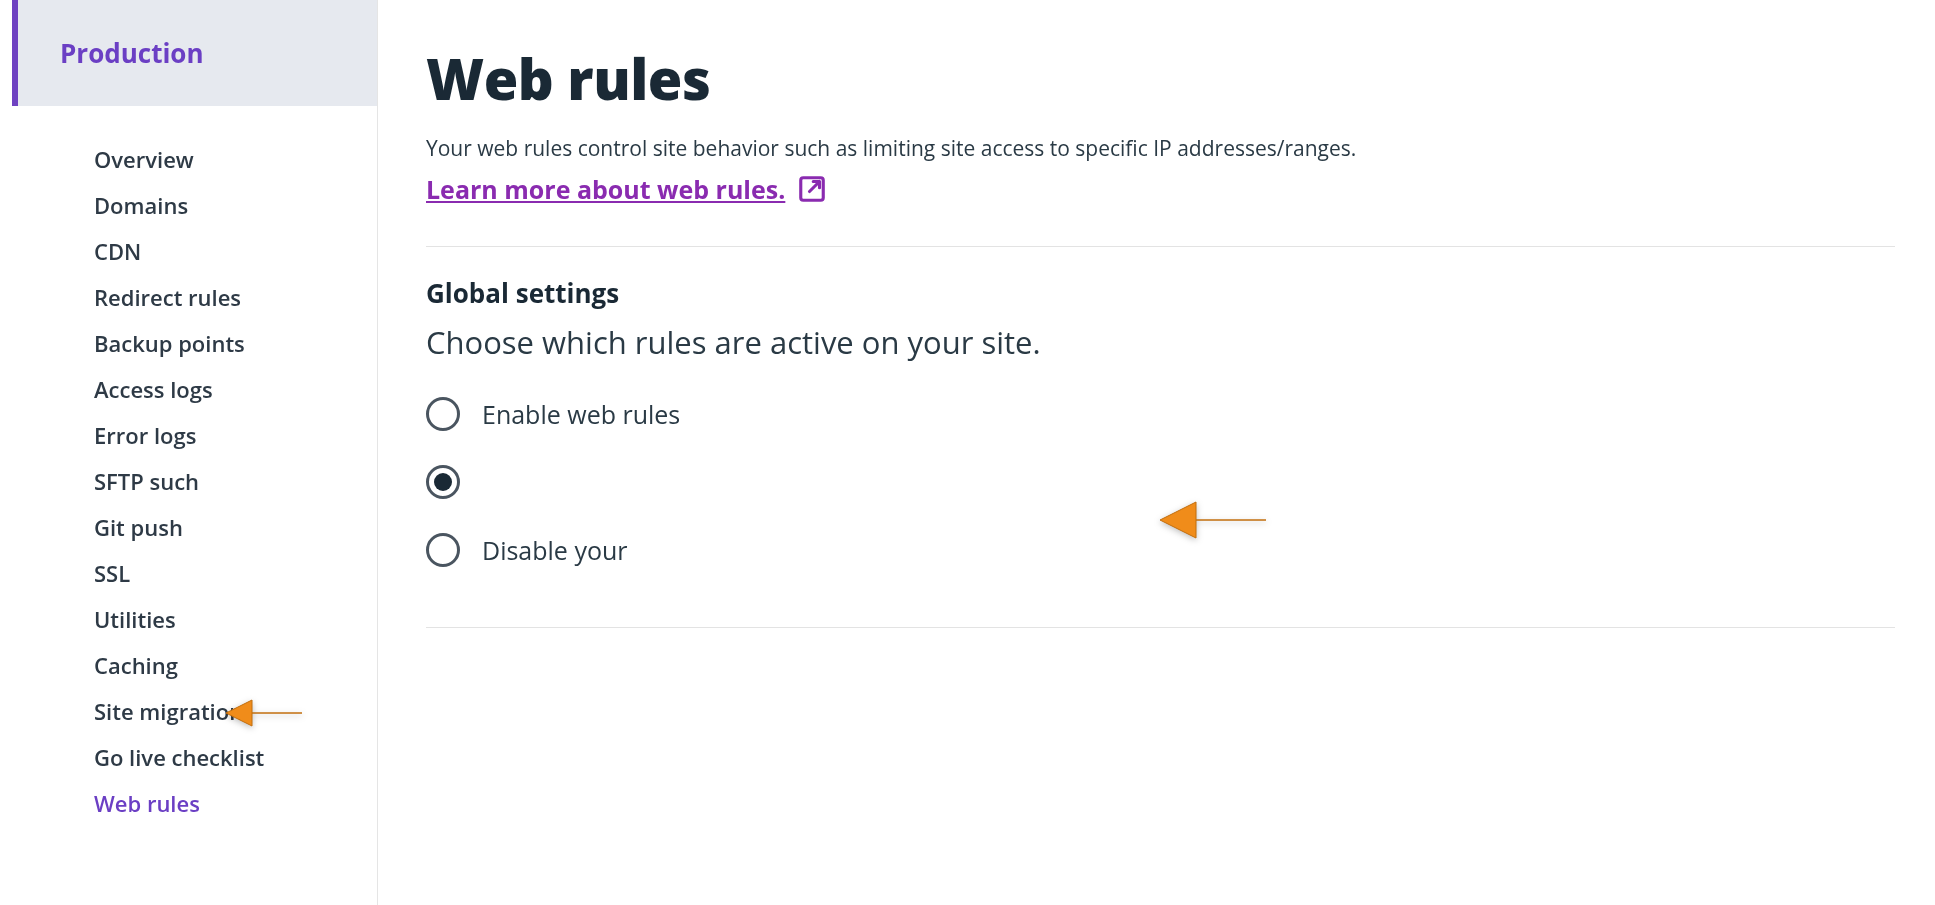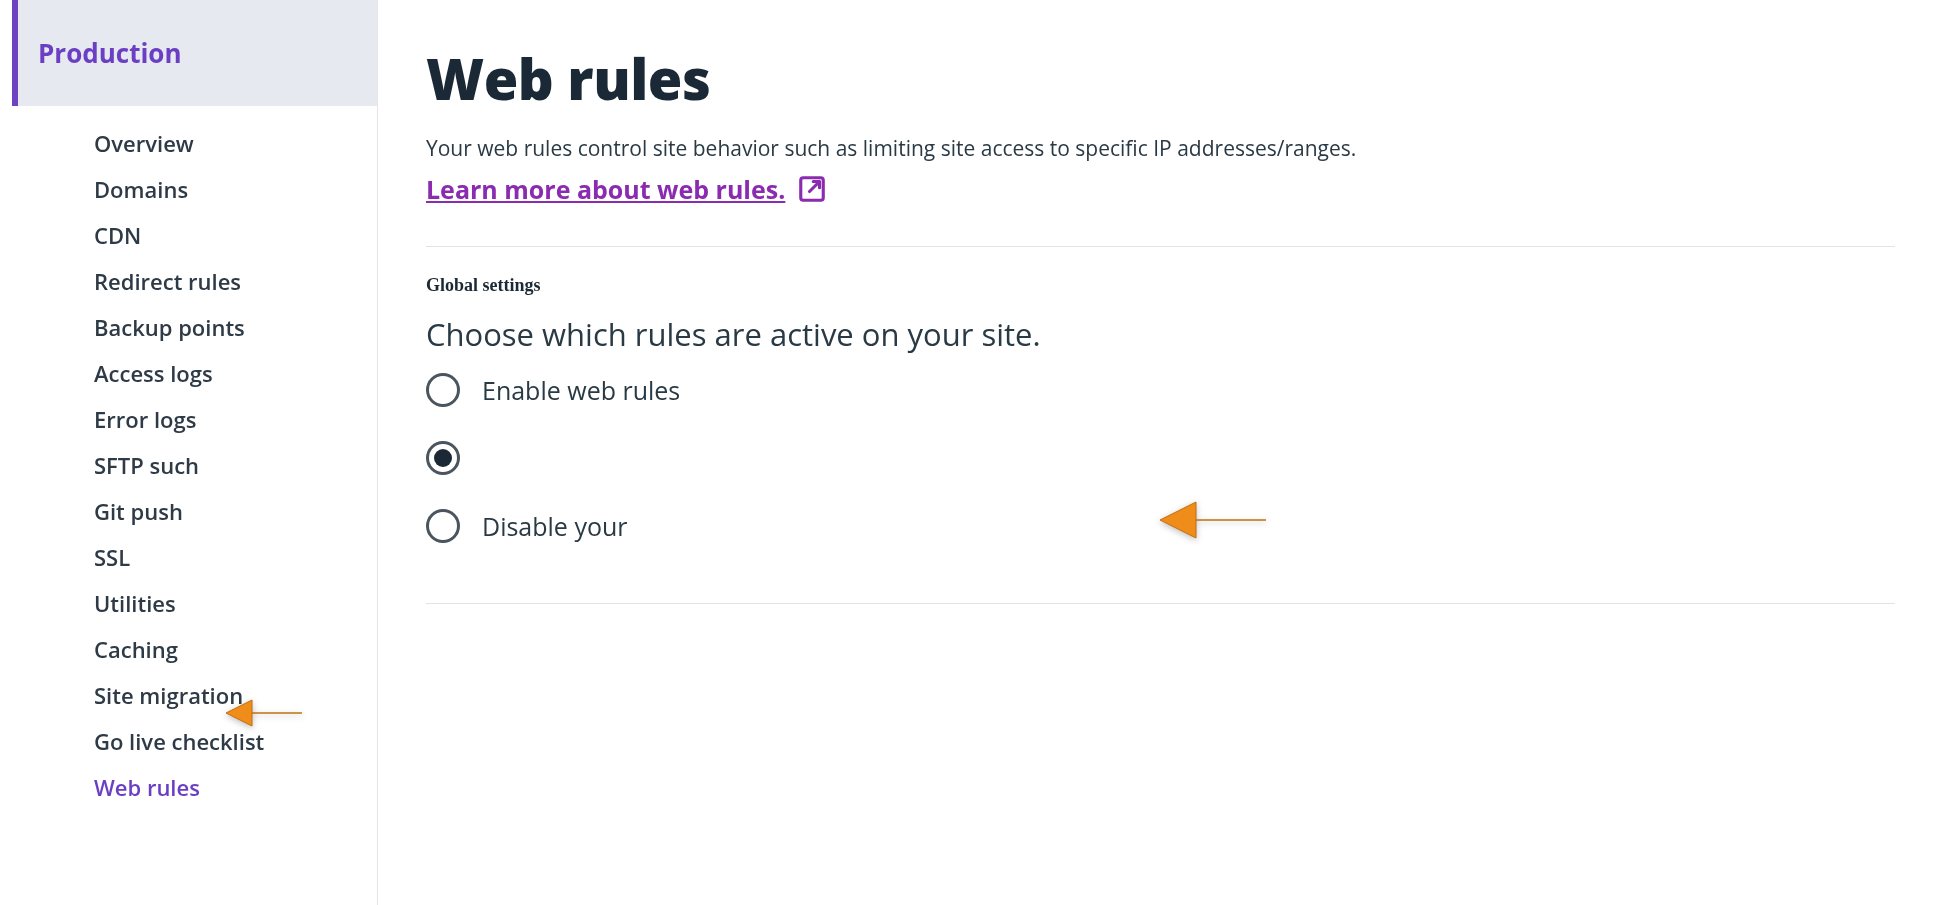--- a/index.html
+++ b/index.html
@@ -34,31 +34,31 @@
     border-right: 1px solid #e5e5e5;
     position: relative;
     background: #fff;
     margin-left: 12px;
   }
   .sidebar-header {
     background: var(--sidebar-bg-top);
     height: 106px;
     display: flex;
     align-items: center;
-    padding-left: 20px;
+    padding-left: 42px;
     border-left: 6px solid var(--purple);
     box-sizing: border-box;
   }
   .sidebar-header-label {
     color: var(--purple-text);
     font-weight: 700;
     font-size: 26px;
   }
   .sidebar-items {
-    padding: 20px 0 0 82px;
+    padding: 36px 0 0 82px;
     display: flex;
     flex-direction: column;
     gap: 12px;
   }
   .sidebar-item {
     font-size: 22px;
     font-weight: 600;
     color: #2e3a46;
     cursor: pointer;
     padding: 2px 0;
@@ -114,34 +114,33 @@
     fill: none;
   }
 
   .divider {
     border: none;
     border-top: 1px solid #e3e3e3;
     margin: 12px 0 28px 0;
   }
 
   .section-title {
-    font-size: 18px;
+    font-size: 26px;
     font-weight: 700;
-    margin: 0 0 17px 0;
+    margin: 0 0 10px 0;
     color: var(--dark-text);
-    font-family: Liberation Serif, serif;
   }
   .section-sub {
     font-size: 31px;
     color: var(--grey-text);
     margin: 0 0 2px 0;
   }
 
   .radio-group {
-    margin-top: 18px;
+    margin-top: 34px;
     display: flex;
     flex-direction: column;
     gap: 34px;
   }
   .radio-option {
     display: flex;
     align-items: center;
     gap: 22px;
     cursor: pointer;
     position: relative;

